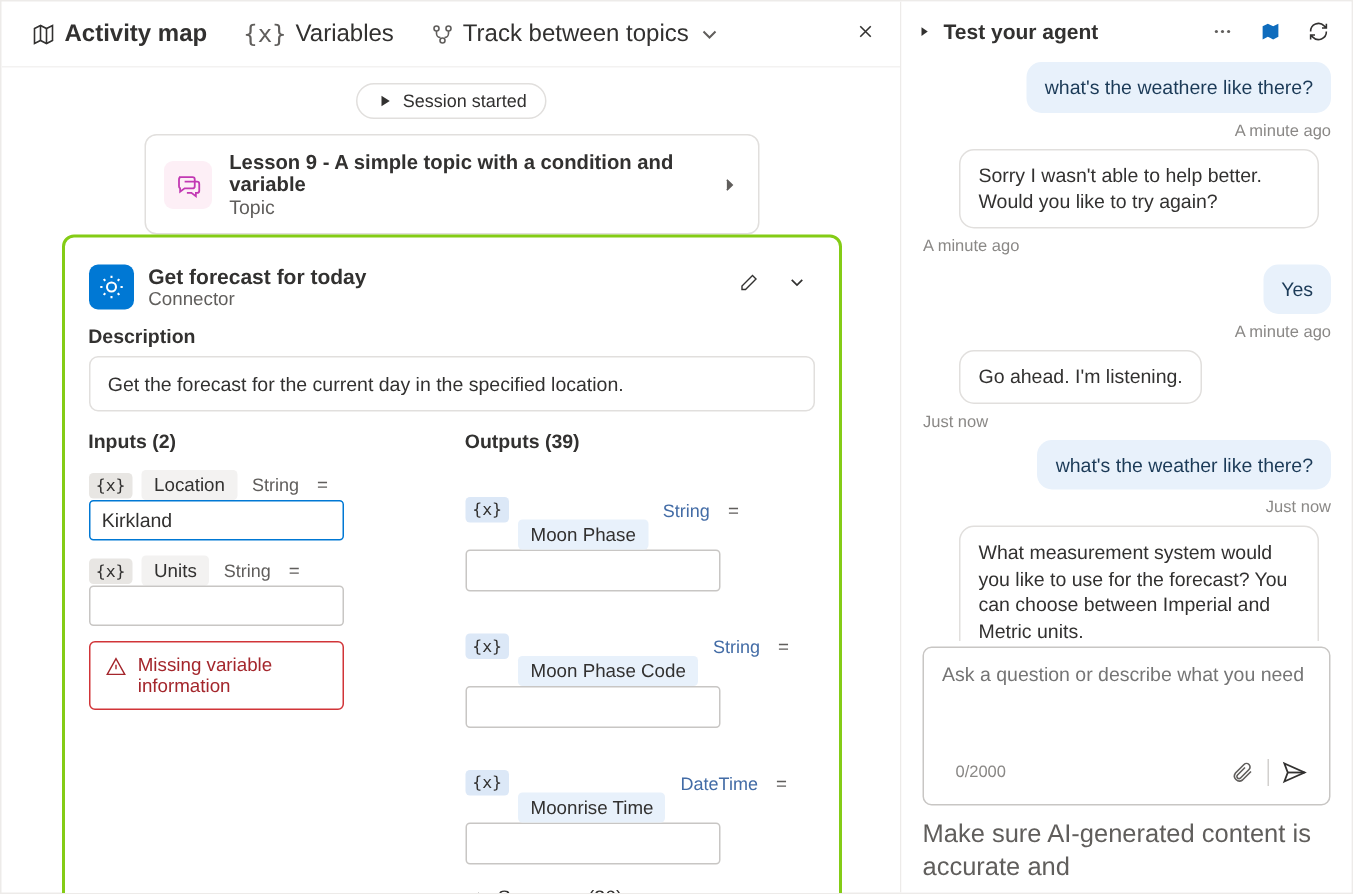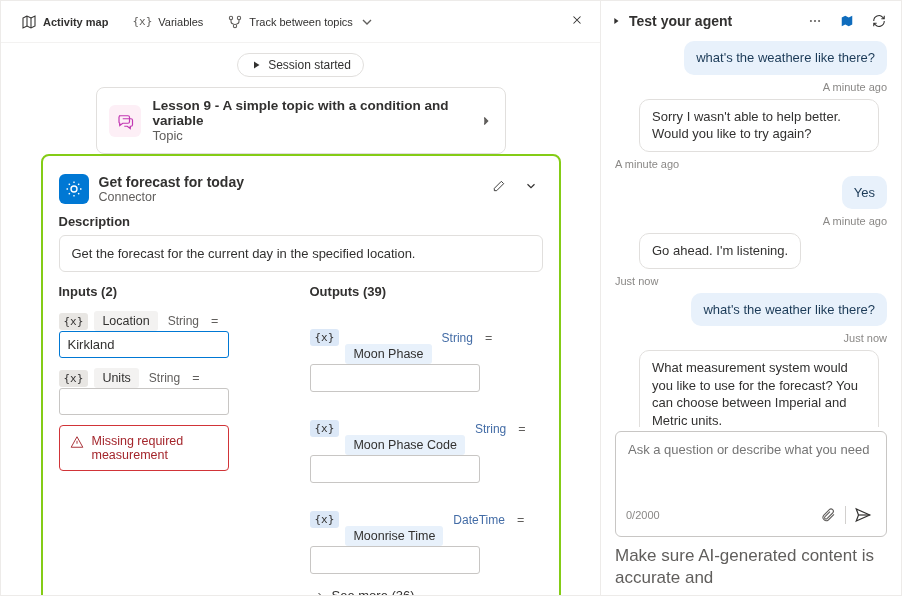--- a/index.html
+++ b/index.html
@@ -30,21 +30,21 @@
     border-bottom: 1px solid #f3f2f1;
   }
   .nav-item {
     display: flex;
     align-items: center;
     gap: 6px;
     padding: 6px 10px;
     border-radius: 4px;
     cursor: pointer;
     color: #323130;
-    font-size: 11px;
+    font-size: 16px;
   }
   .nav-item.active { font-weight: 600; }
   .nav-item svg { width: 16px; height: 16px; flex-shrink: 0; }
   .nav-close { margin-left: auto; padding: 6px; cursor: pointer; }
   .nav-close svg { width: 14px; height: 14px; }
   .canvas {
     flex: 1;
     overflow: auto;
     position: relative;
     padding: 10px 20px 20px;
@@ -164,21 +164,21 @@
   .timestamp { font-size:11px; color:#8a8886; }
   .timestamp.right { align-self:flex-end; }
   .input-box {
     margin: 4px 14px 8px; border:1px solid #c8c6c4; border-radius:6px;
     padding:8px 10px; display:flex; flex-direction:column; gap:24px;
   }
   .input-box textarea {
     border:none; outline:none; resize:none; font-family:inherit; font-size:13px;
     height:38px; color:#605e5c;
   }
-  .input-foot { display:flex; align-items:center; font-size:11px; color:#8a8886;}
+  .input-foot { display:flex; align-items:center; font-size:11px; color:#8a8886;margin-left:11px;}
   .input-foot .spacer{flex:1;}
   .input-foot .ib { width:26px; height:26px; display:flex; align-items:center; justify-content:center; cursor:pointer;}
   .input-foot .divider { width:1px; height:18px; background:#d2d0ce; margin:0 4px;}
   .footer-note { font-size:17px; color:#605e5c; padding: 0 14px 6px; line-height:1.3;}
 </style>
 </head>
 <body>
 
 <div class="left-pane">
   <div class="top-nav">
@@ -290,21 +290,21 @@
               <span class="eq">=</span>
             </div>
             <input class="val-input" value="" style="">
           </div>
 
           <div class="err-box">
             <svg viewBox="0 0 24 24" fill="none" stroke="#a4262c" stroke-width="1.6">
                 <path d="M12 3 2 21h20L12 3Z"></path>
                 <path d="M12 10v5M12 18h.01"></path>
               </svg>
-            <span>Missing required measurement</span>
+            <span>Missing variable information</span>
           </div>
         </div>
 
         <div class="io-col out">
           <div class="io-head">Outputs (39)</div>
 
           <div>
             <div class="var-row">
               <span class="var-badge">{x}</span>
               <span class="var-name">Moon Phase</span>

